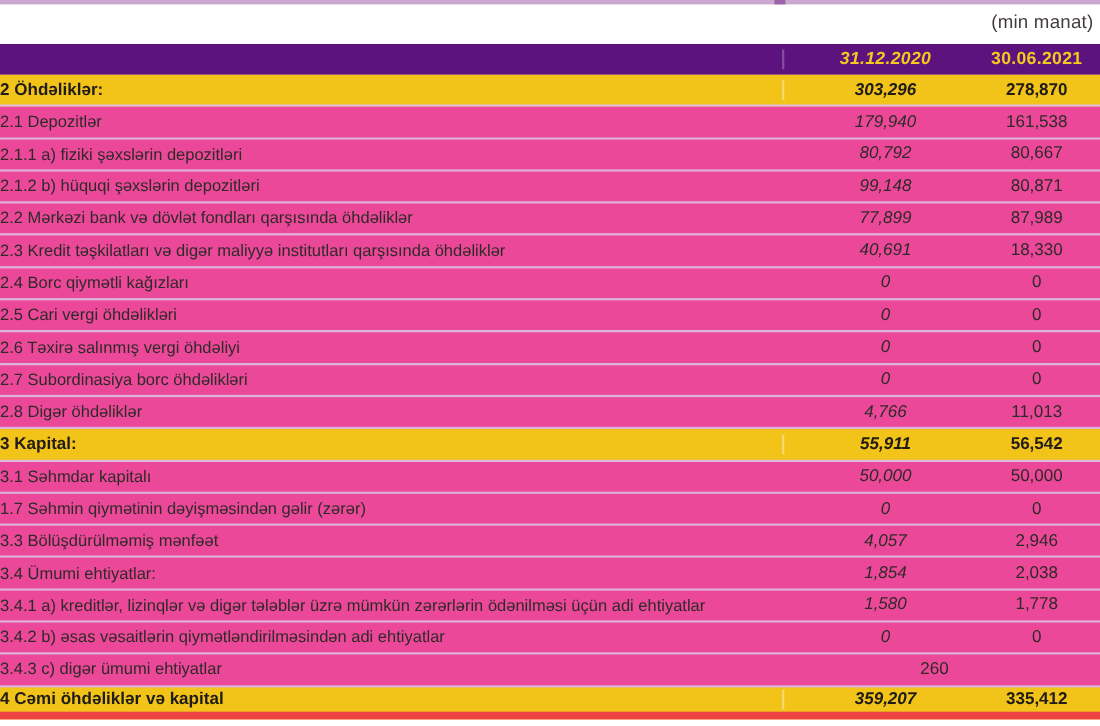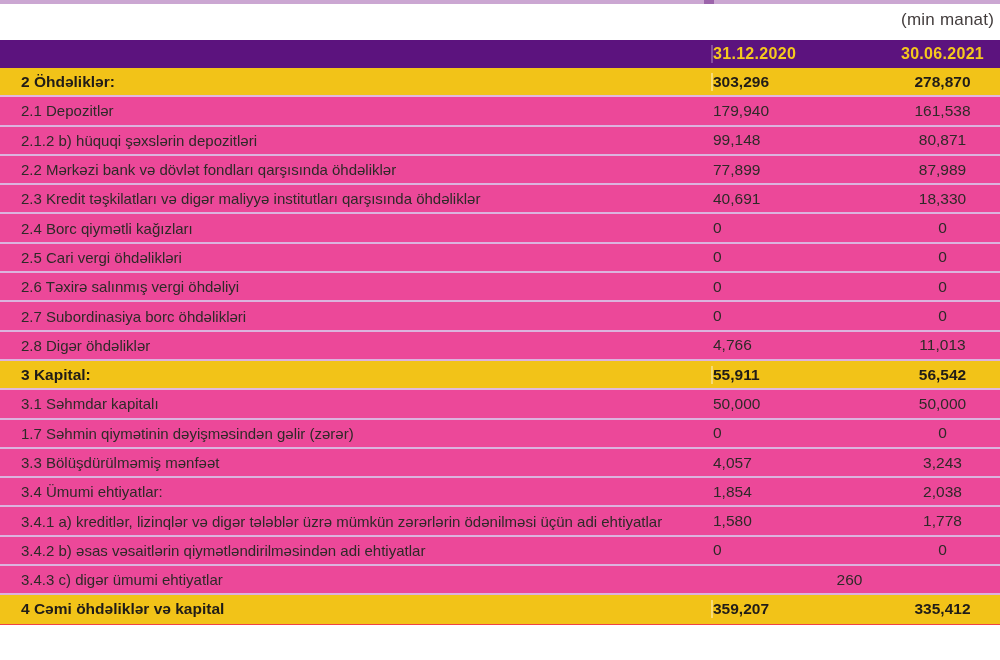--- a/index.html
+++ b/index.html
@@ -33,29 +33,30 @@
 
   .table {
     position: absolute; top: 40px; left: 0;
     width: 1000px;
   }
 
   .row { display: flex; align-items: center; box-sizing: border-box; }
 
   .c-label {
     width: 711px; box-sizing: border-box;
-    padding-left: 21px; padding-right: 2px;
+    padding-left: 0; padding-right: 2px;
     white-space: nowrap; overflow: hidden;
     font-size: 15px;
   }
   .c-v1 {
-    width: 186px; text-align: left;
+    width: 186px; text-align: center;
     font-size: 15.5px;
     border-left: 2px solid transparent;
     box-sizing: border-box;
+    font-style: italic;
   }
   .c-v2 {
     flex: 1; text-align: center;
     font-size: 15.5px;
     padding-right: 12px;
   }
 
   .row.header {
     height: 28px;
     background: #5c137e;
@@ -78,21 +79,21 @@
     border-bottom: 2px solid #e0b9dd;
   }
   .row.section .c-label, .row.total .c-label,
   .row.section .c-v1, .row.total .c-v1,
   .row.section .c-v2, .row.total .c-v2 {
     font-weight: bold; color: #201c18; font-size: 15.5px;
   }
   .row.section .c-v1, .row.total .c-v1 {
     border-left-color: rgba(255,255,255,0.4);
   }
-  .row.total { border-bottom: 1px solid #ef4444; }
+  .row.total { border-bottom: 7px solid #ef4444; }
 </style>
 </head>
 <body>
 
 <div id="canvas">
 
   <div class="topbar">
     <div class="topbar-divider"></div>
   </div>
 
@@ -109,20 +110,25 @@
           <div class="c-label">2 Öhdəliklər:</div>
           <div class="c-v1">303,296</div>
           <div class="c-v2">278,870</div>
         </div>
         <div class="row item">
           <div class="c-label">2.1 Depozitlər</div>
           <div class="c-v1">179,940</div>
           <div class="c-v2">161,538</div>
         </div>
         <div class="row item">
+          <div class="c-label">2.1.1 a) fiziki şəxslərin depozitləri</div>
+          <div class="c-v1">80,792</div>
+          <div class="c-v2">80,667</div>
+        </div>
+        <div class="row item">
           <div class="c-label">2.1.2 b) hüquqi şəxslərin depozitləri</div>
           <div class="c-v1">99,148</div>
           <div class="c-v2">80,871</div>
         </div>
         <div class="row item">
           <div class="c-label">2.2 Mərkəzi bank və dövlət fondları qarşısında öhdəliklər</div>
           <div class="c-v1">77,899</div>
           <div class="c-v2">87,989</div>
         </div>
         <div class="row item">
@@ -166,21 +172,21 @@
           <div class="c-v2">50,000</div>
         </div>
         <div class="row item">
           <div class="c-label">1.7 Səhmin qiymətinin dəyişməsindən gəlir (zərər)</div>
           <div class="c-v1">0</div>
           <div class="c-v2">0</div>
         </div>
         <div class="row item">
           <div class="c-label">3.3 Bölüşdürülməmiş mənfəət</div>
           <div class="c-v1">4,057</div>
-          <div class="c-v2">3,243</div>
+          <div class="c-v2">2,946</div>
         </div>
         <div class="row item">
           <div class="c-label">3.4 Ümumi ehtiyatlar:</div>
           <div class="c-v1">1,854</div>
           <div class="c-v2">2,038</div>
         </div>
         <div class="row item">
           <div class="c-label">3.4.1 a) kreditlər, lizinqlər və digər tələblər üzrə mümkün zərərlərin ödənilməsi üçün adi ehtiyatlar</div>
           <div class="c-v1">1,580</div>
           <div class="c-v2">1,778</div>

